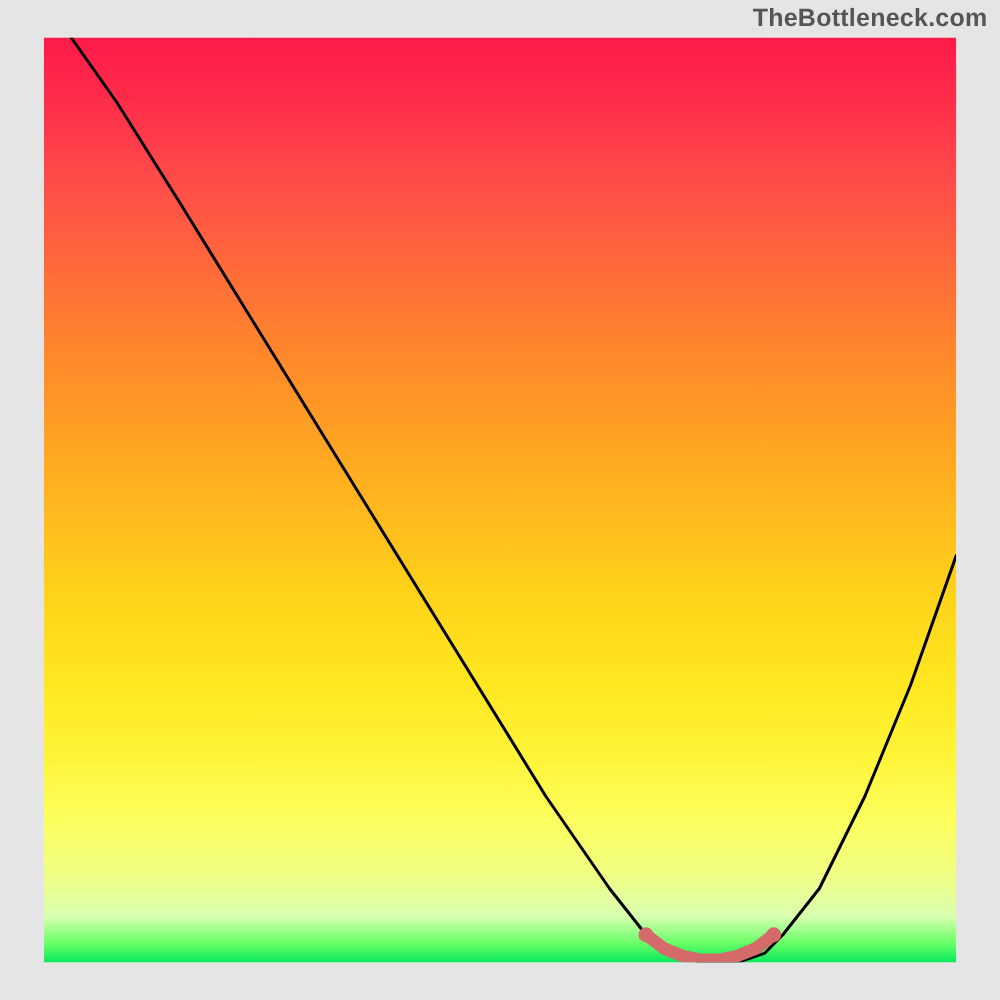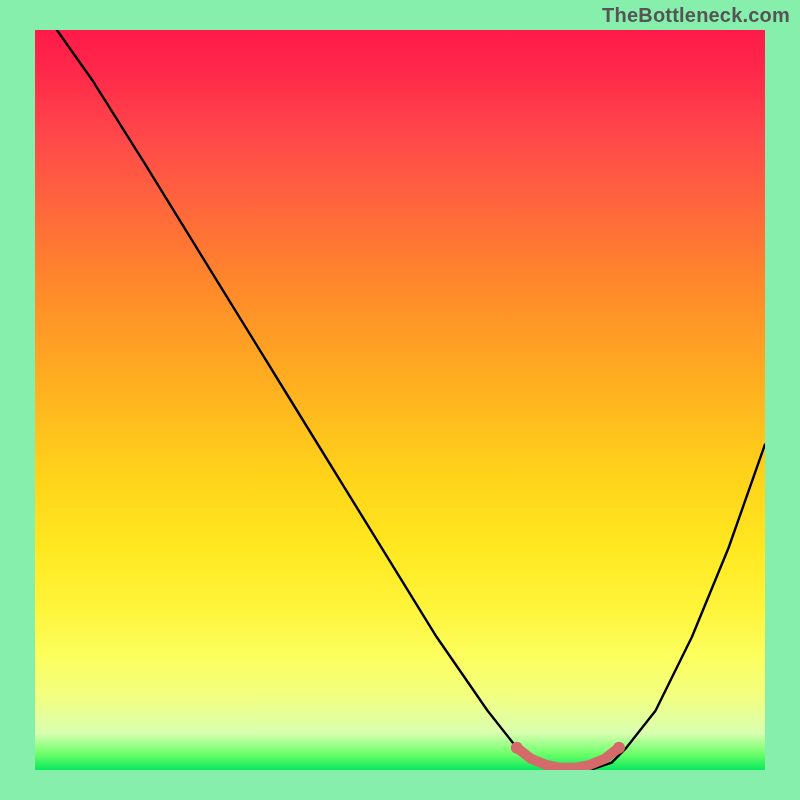--- a/index.html
+++ b/index.html
@@ -8,21 +8,21 @@
     width: 800px;
     height: 800px;
     background: #000;
     overflow: hidden;
     font-family: Arial, Helvetica, sans-serif;
   }
   .container {
     position: relative;
     width: 800px;
     height: 800px;
-    background: #86efac;
+    background: #e5e5e5;
   }
   .watermark {
     position: absolute;
     top: 4px;
     right: 10px;
     color: #555;
     font-size: 20px;
     font-weight: bold;
     letter-spacing: 0.2px;
     z-index: 50;

